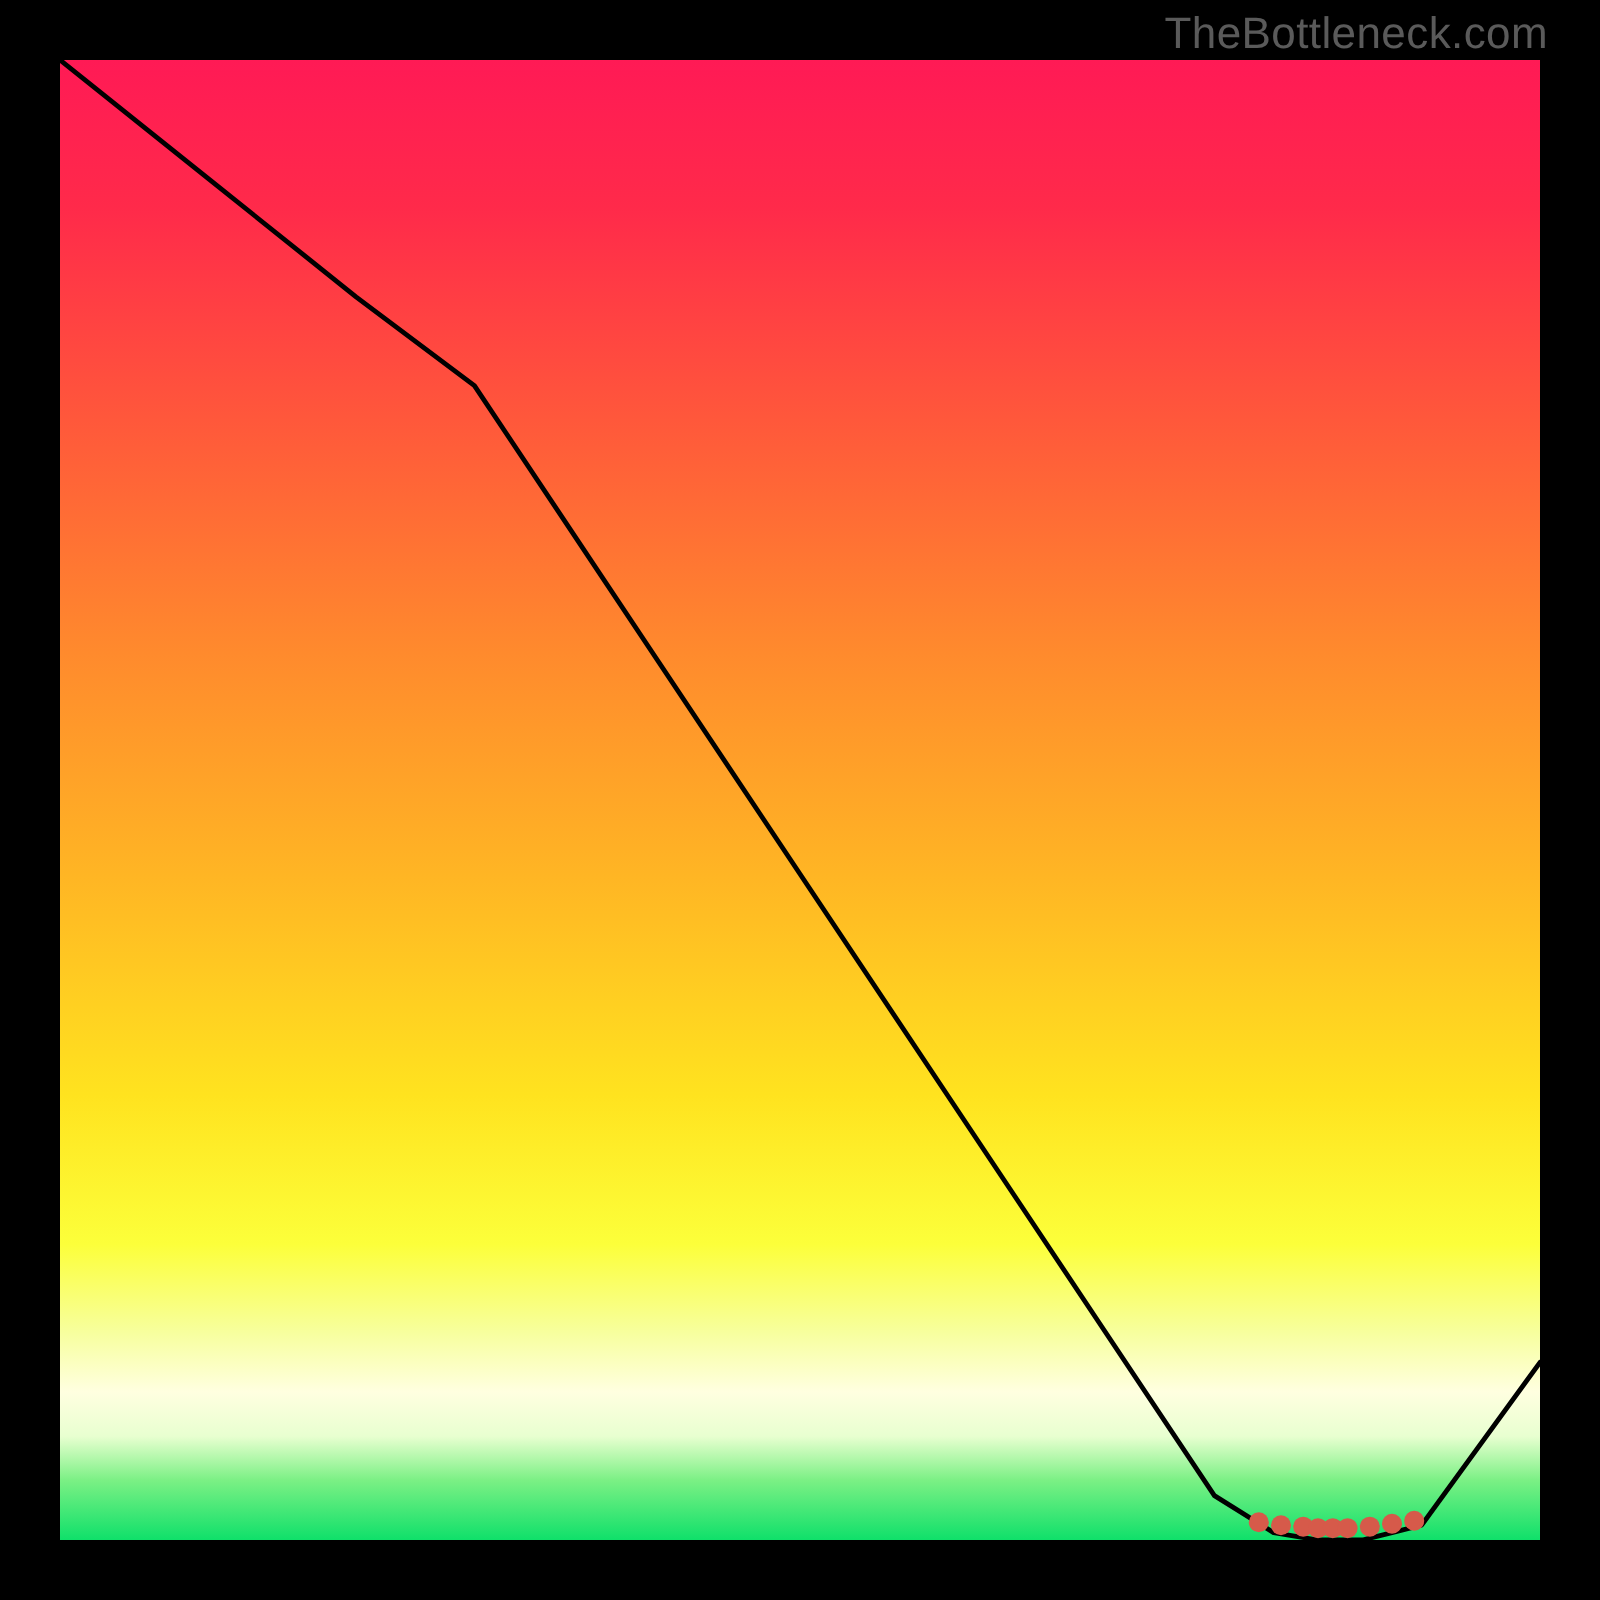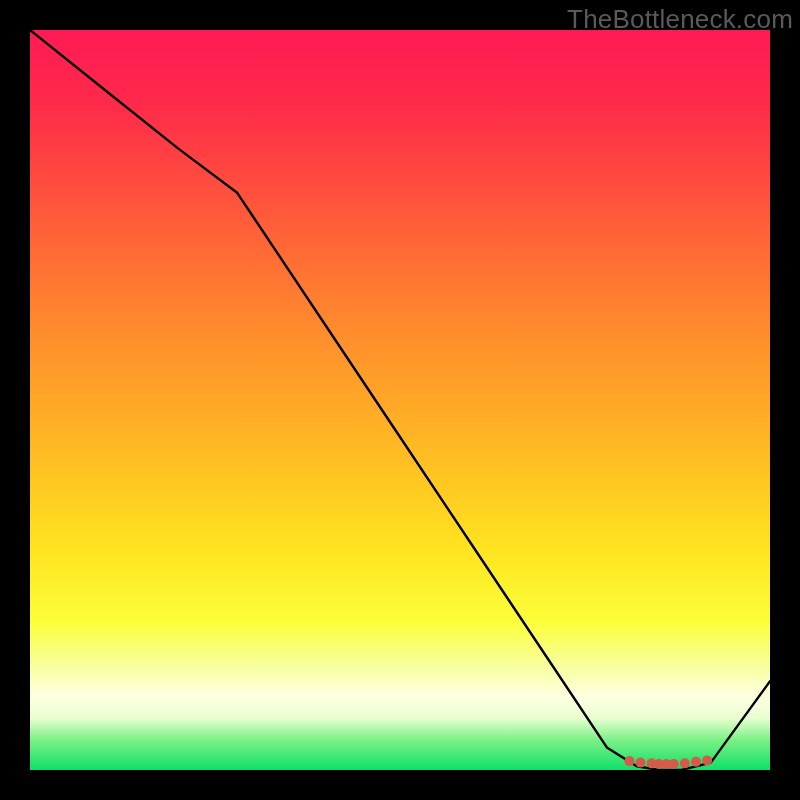--- a/index.html
+++ b/index.html
@@ -13,23 +13,23 @@
   }
   .frame {
     position: relative;
     width: 800px;
     height: 800px;
     background: #000;
   }
   .watermark {
     position: absolute;
     top: 4px;
-    right: 7px;
+    right: 26px;
     color: #5a5a5a;
-    font-size: 26px;
+    font-size: 22px;
     font-weight: 500;
     letter-spacing: 0.2px;
     z-index: 5;
   }
   .plot-area {
     position: absolute;
     left: 30px;
     top: 30px;
     width: 740px;
     height: 740px;

